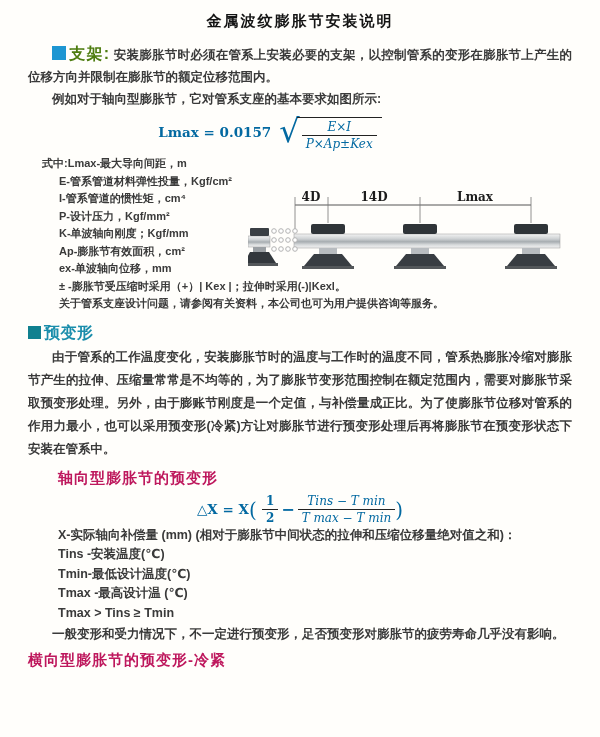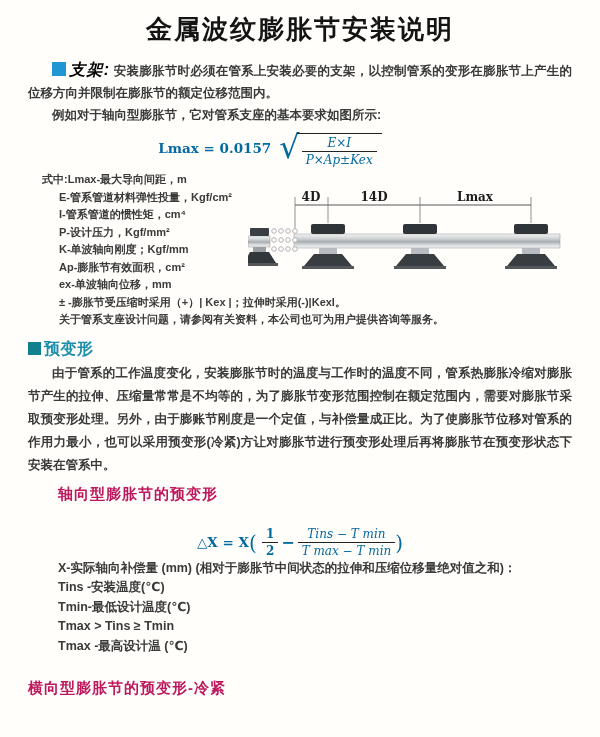--- a/index.html
+++ b/index.html
@@ -8,33 +8,33 @@
     width: 600px; height: 737px; overflow: hidden;
     font-family: "Liberation Sans", "DejaVu Sans", sans-serif;
     color: #3a3a3a;
   }
   .page {
     position: relative; width: 600px; height: 737px;
     background: #fffefb; padding: 12px 28px 0 28px; overflow: hidden;
   }
   
   .doc-title {
-    text-align: center; font-size: 26px; font-weight: bold; color: #141414;
+    text-align: center; font-size: 15px; font-weight: bold; color: #141414;
     letter-spacing: 2px; margin-bottom: 12px;
   }
   
   .sect-line { margin-top: 2px; }
   .marker {
     display: inline-block; width: 14px; height: 14px; vertical-align: -1px;
     margin-right: 3px;
   }
   .marker.blue { background: #1e96d2; }
   .marker.teal { background: #10808f; width: 13px; height: 13px; }
   .sect-label { font-size: 16px; font-weight: bold; letter-spacing: 1px; text-align: center; }
-  .sect-label.blue { color: #000000; font-style: italic; }
+  .sect-label.blue { color: #4d7c0f; }
   .sect-label.teal { color: #1a8dab; letter-spacing: 0.5px; }
   .subheading {
     font-size: 15px; font-weight: bold; color: #be185d; letter-spacing: 1px;
   }
   
   .para {
     font-size: 12.5px; line-height: 22px; text-align: justify;
     font-weight: 600; color: #3a3a3a;
   }
   .indent { text-indent: 24px; }
@@ -59,21 +59,21 @@
   .radicand { display: inline-block; border-top: 1.6px solid #222; padding: 2px 5px 0; margin-top: 3px; }
   .radicand .frac { font-style: italic; }
   .paren { font-size: 20px; vertical-align: middle; font-weight: 400; }
   .op { vertical-align: middle; font-weight: bold; padding: 0 3px; }
   .ital { font-style: italic; }
   
   .diagram {
     position: absolute; left: 248px; top: 190px; width: 348px; height: 96px;
   }
   
-  .mt2 { margin-top: 2px; } .mt4 { margin-top: 4px; } .mt6 { margin-top: 23px; }
+  .mt2 { margin-top: 2px; } .mt4 { margin-top: 4px; } .mt6 { margin-top: 6px; }
   .mt8 { margin-top: 8px; } .mt10 { margin-top: 10px; }
 </style>
 </head>
 <body>
 
 <div class="page">
 
   <div class="doc-title">金属波纹膨胀节安装说明</div>
 
   <div class="para-first">
@@ -177,20 +177,21 @@
   <div class="formula-row mt6">
     <span class="fx">△X = X</span><span class="paren">(</span>
     <span class="frac" style="font-weight:bold;"><span class="num">1</span><span class="den">2</span></span><span class="op">−</span><span class="frac ital"><span class="num">Tins − T min</span><span class="den">T max − T min</span></span><span class="paren">)</span>
   </div>
 
 
   <div class="def-list2">
     <div class="def-item">X-实际轴向补偿量 (mm) (相对于膨胀节中间状态的拉伸和压缩位移量绝对值之和)：</div>
     <div class="def-item">Tins -安装温度(℃)</div>
     <div class="def-item">Tmin-最低设计温度(℃)</div>
+    <div class="def-item">Tmax -最高设计温 (℃)</div>
     <div class="def-item">Tmax &gt; Tins ≥ Tmin</div>
-    <div class="def-item">Tmax -最高设计温 (℃)</div>
   </div>
 
+  <div class="para indent">一般变形和受力情况下，不一定进行预变形，足否预变形对膨胀节的疲劳寿命几乎没有影响。</div>
 
   <div class="subheading mt6">横向型膨胀节的预变形-冷紧</div>
 
 </div>
 
 </body></html>

